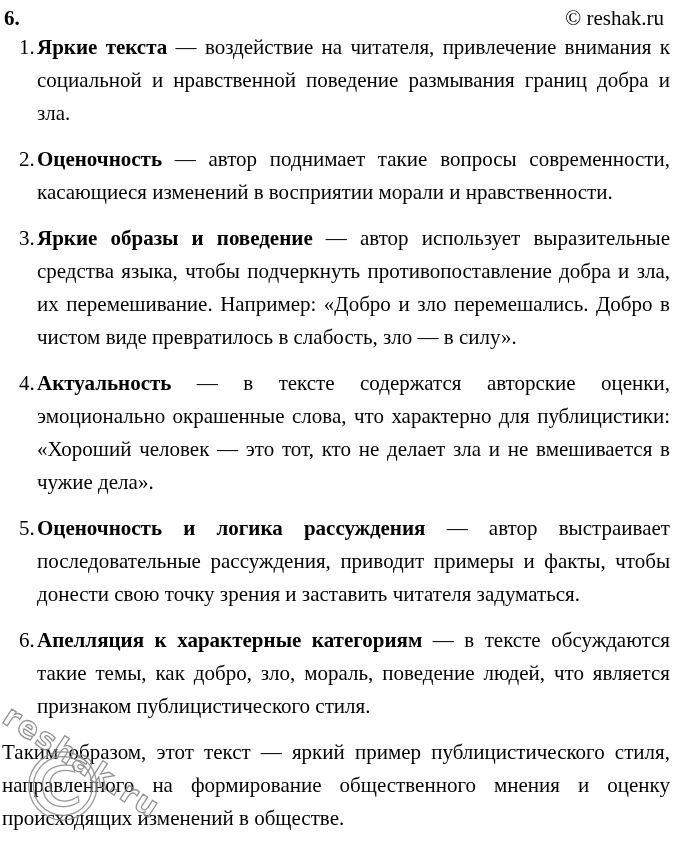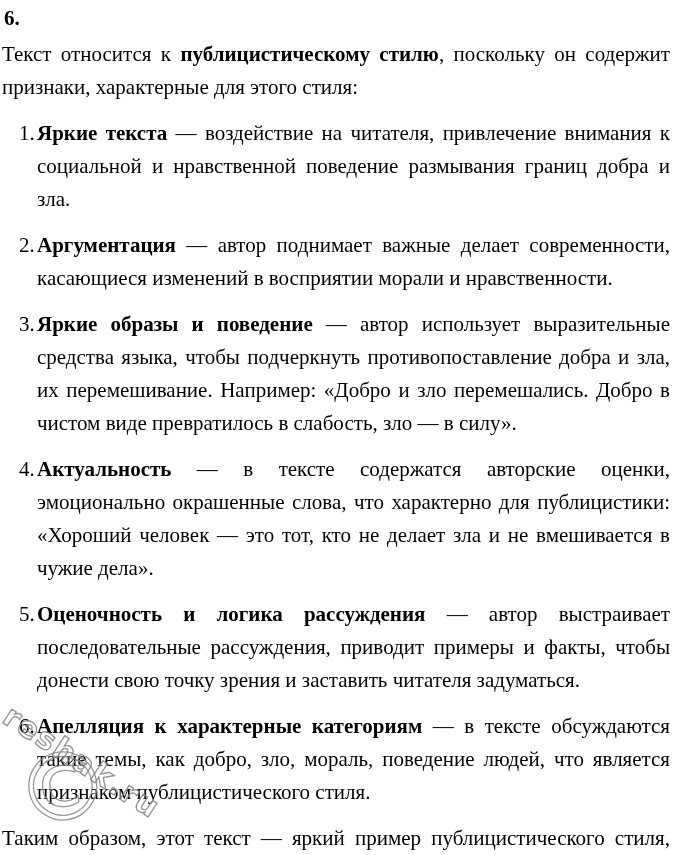--- a/index.html
+++ b/index.html
@@ -87,32 +87,32 @@
     z-index: 5;
   }
 </style>
 </head>
 <body>
 
 <div class="page">
 
   <div class="header">
     <span class="page-number">6.</span>
+    <span class="brand">© reshak.ru</span>
   </div>
 
-  <p class="body-text intro"><span>Текст относится к </span><span class="lead">публицистическому стилю</span><span>, поскольку он содержит признаки, характерные для этого стиля:</span></p>
 
   <div class="list">
 
     <div class="body-text list-item">
       <span class="item-number">1.</span><span class="lead">Яркие текста</span><span> — воздействие на читателя, привлечение внимания к социальной и нравственной поведение размывания границ добра и зла.</span>
     </div>
 
     <div class="body-text list-item">
-      <span class="item-number">2.</span><span class="lead">Аргументация</span><span> — автор поднимает важные делает современности, касающиеся изменений в восприятии морали и нравственности.</span>
+      <span class="item-number">2.</span><span class="lead">Оценочность</span><span> — автор поднимает такие вопросы современности, касающиеся изменений в восприятии морали и нравственности.</span>
     </div>
 
     <div class="body-text list-item">
       <span class="item-number">3.</span><span class="lead">Яркие образы и поведение</span><span> — автор использует выразительные средства языка, чтобы подчеркнуть противопоставление добра и зла, их перемешивание. Например: «Добро и зло перемешались. Добро в чистом виде превратилось в слабость, зло — в силу».</span>
     </div>
 
     <div class="body-text list-item">
       <span class="item-number">4.</span><span class="lead">Актуальность</span><span> — в тексте содержатся авторские оценки, эмоционально окрашенные слова, что характерно для публицистики: «Хороший человек — это тот, кто не делает зла и не вмешивается в чужие дела».</span>
     </div>
 

